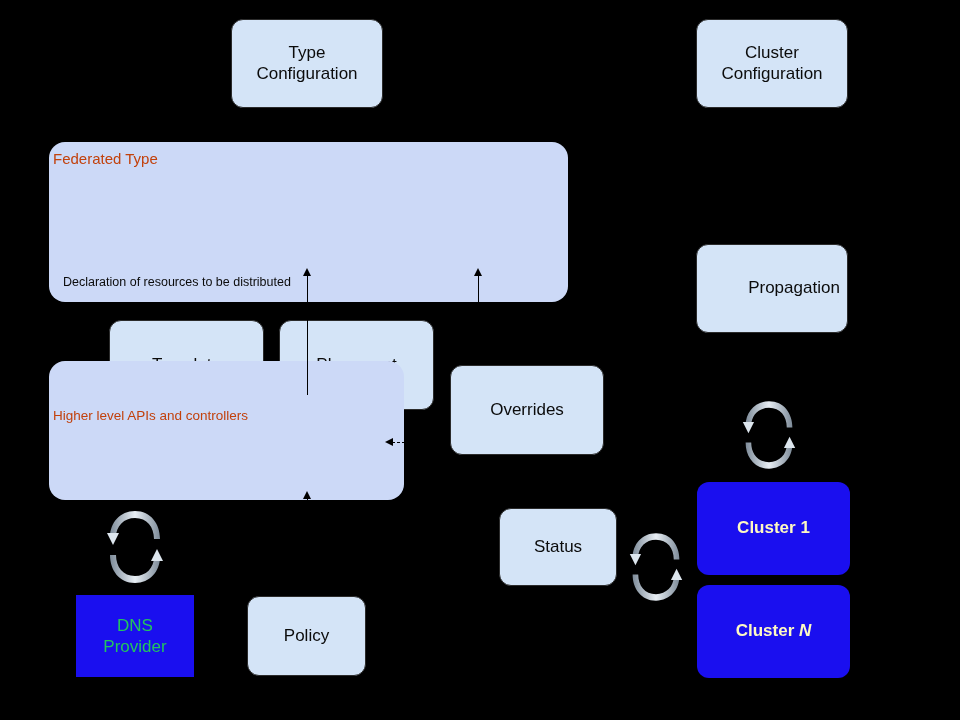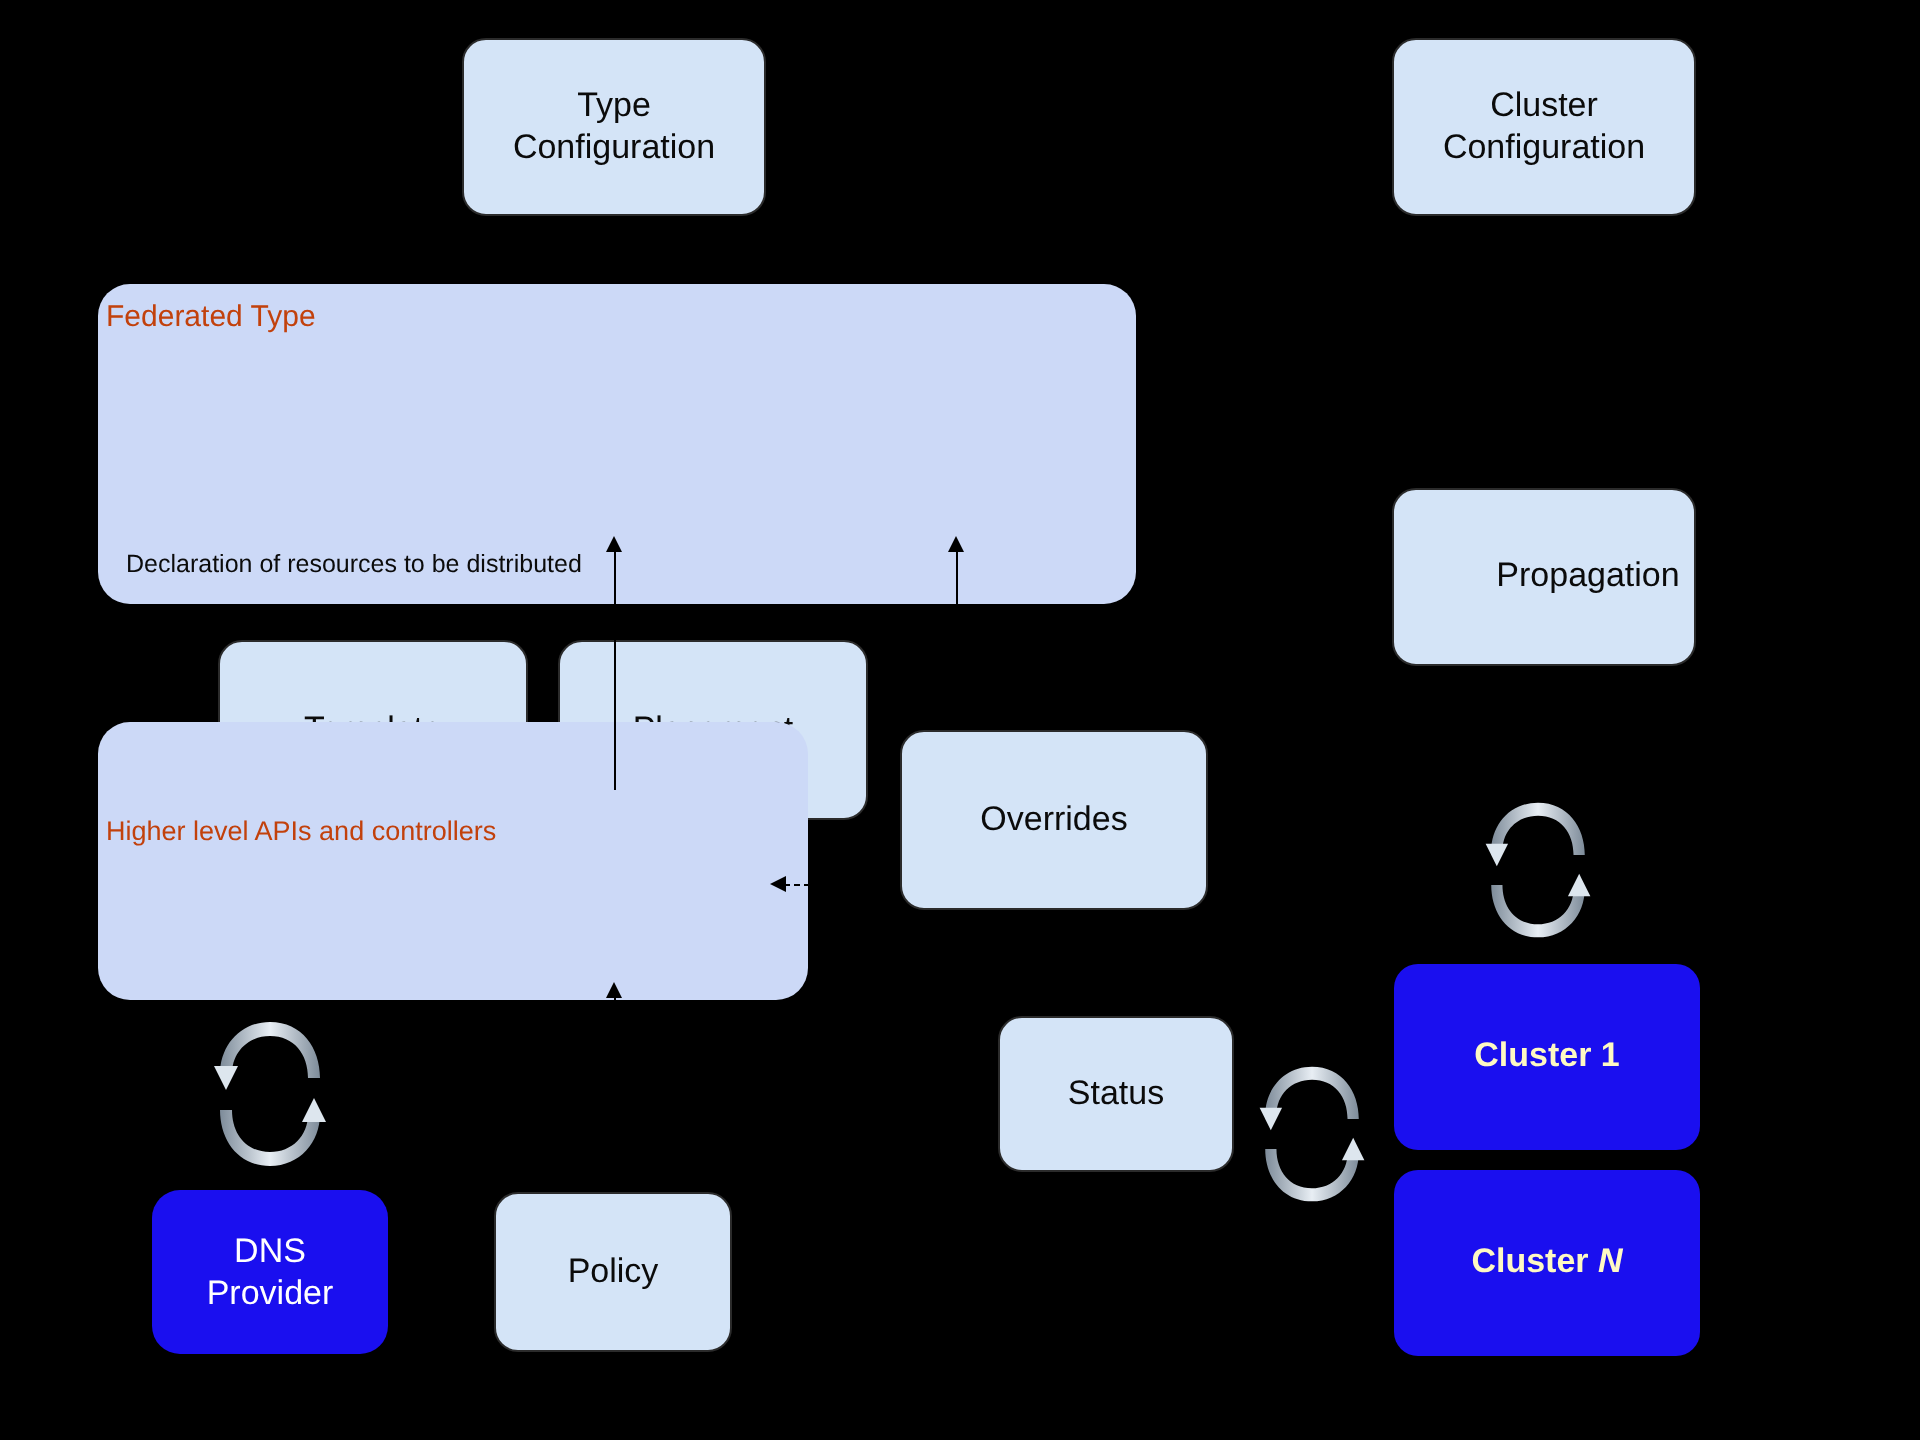--- a/index.html
+++ b/index.html
@@ -31,22 +31,22 @@
   }
   .group > .groupfoot{
     position:absolute;left:14px;
     font-size:12.5px;color:#0b0b0b;text-align:left;white-space:nowrap;
   }
   .cluster{
     background:#1a0fef;border:none;border-radius:12px;
     color:#fef9c3;font-weight:bold;font-size:17px;
   }
   .dnsprov{
-    background:#1a0fef;border:none;border-radius:14px;
-    color:#ffffff;font-weight:normal;font-size:17px;line-height:1.25;
+    background:#1a0fef;border:none;border-radius:0;
+    color:#22c55e;font-weight:normal;font-size:17px;line-height:1.25;
   }
   .ital{font-style:italic;}
 
   
   .vline{position:absolute;background:#000;width:1.4px;}
   .vdash{
     position:absolute;width:0;
     border-left:1.4px dashed #000;
   }
   .hdash{

